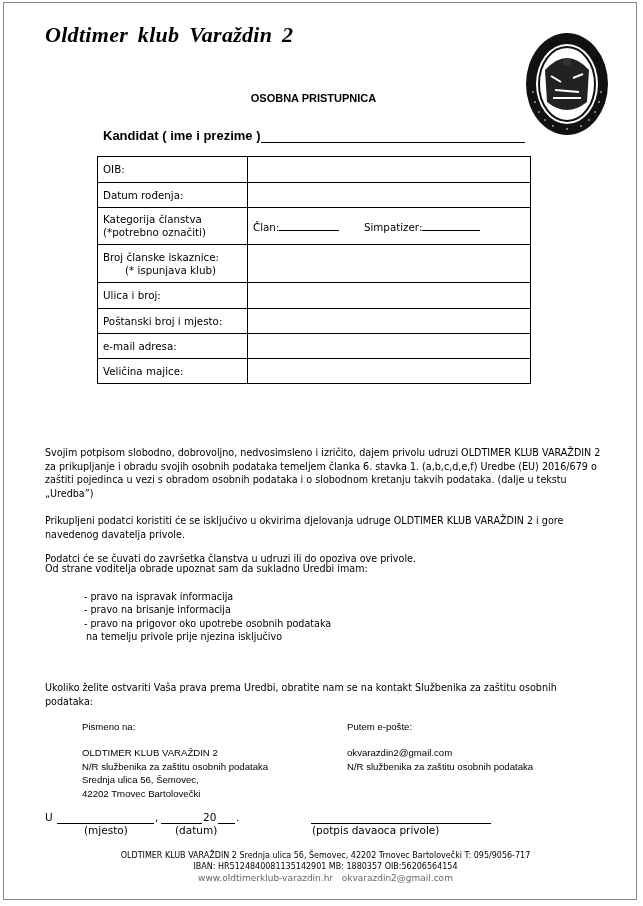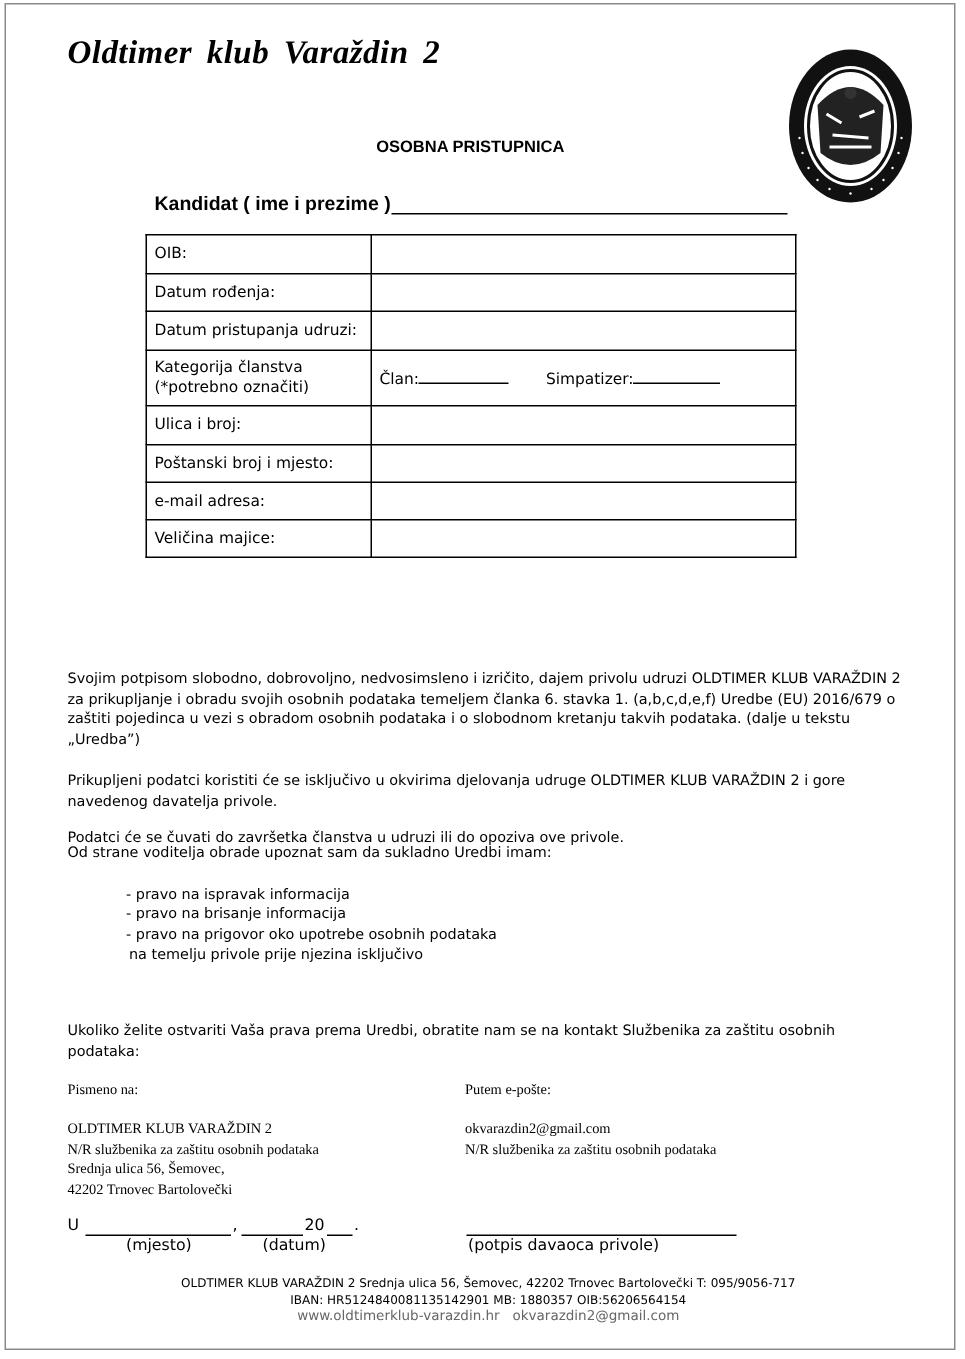--- a/index.html
+++ b/index.html
@@ -17,21 +17,21 @@
   .candidate-line { left: 261px; top: 142px; width: 264px; height: 0; border-top: 1.5px solid #000; }
   table.form { position: absolute; left: 97px; top: 156px; width: 434px; border-collapse: collapse; }
   table.form td { border: 1px solid #000; font-family: "DejaVu Sans", sans-serif; font-size: 10.3px;
                   padding: 0 5px; vertical-align: middle; line-height: 13px; margin-top: 48px; }
   table.form td.label { width: 139px; }
   .cat-value { font-family: "Liberation Serif", serif; font-size: 12.5px; }
   .cat-value .blank { display: inline-block; border-bottom: 1px solid #000; height: 11px; vertical-align: baseline; }
   .para { position: absolute; left: 45px; width: 560px; font-family: "DejaVu Sans", sans-serif; font-size: 9.6px; line-height: 13.5px; }
   .rights { position: absolute; left: 84px; width: 520px; font-family: "DejaVu Sans", sans-serif; font-size: 9.6px; line-height: 13.3px; }
   .rights div { white-space: nowrap; }
-  .txt { font-family: Liberation Serif, serif; font-size: 9.6px; line-height: 13.5px; }
+  .txt { font-family: Liberation Sans, sans-serif; font-size: 9.6px; line-height: 13.5px; margin-left: 37px; }
   .sig { font-family: "DejaVu Sans", sans-serif; font-size: 10.5px; }
   .uline { position: absolute; height: 0; border-top: 1px solid #000; }
   .footer { font-family: "DejaVu Sans", sans-serif; font-size: 8px; left: 0; width: 643px; text-align: center; }
   .footer-web { color: #666666; font-size: 9px; }
 </style>
 </head>
 <body>
 
 <div class="page-border"></div>
 
@@ -67,34 +67,37 @@
 <table class="form">
   <tbody>
       <tr style="height:26px">
     <td class="label">OIB:</td>
     <td></td>
   </tr>
   <tr style="height:25px">
     <td class="label">Datum rođenja:</td>
     <td></td>
   </tr>
-  <tr style="height:26px">
-    <td class="label">Datum pristupanja udruzi:</td>
-    <td></td>
-  </tr>
   <tr style="height:37px">
     <td class="label">
       <div>Kategorija članstva</div>
       <div>(*potrebno označiti)</div>
     </td>
     <td class="cat-value">
       <span>Član:</span><span class="blank" style="width:60px"></span>
       <span style="display:inline-block;width:18px"></span>
       <span>Simpatizer:</span><span class="blank" style="width:58px"></span>
     </td>
+  </tr>
+  <tr style="height:38px">
+    <td class="label">
+      <div>Broj članske iskaznice:</div>
+      <div style="padding-left:22px">(* ispunjava klub)</div>
+    </td>
+    <td></td>
   </tr>
   <tr style="height:26px">
     <td class="label">Ulica i broj:</td>
     <td></td>
   </tr>
   <tr style="height:25px">
     <td class="label">Poštanski broj i mjesto:</td>
     <td></td>
   </tr>
   <tr style="height:25px">

